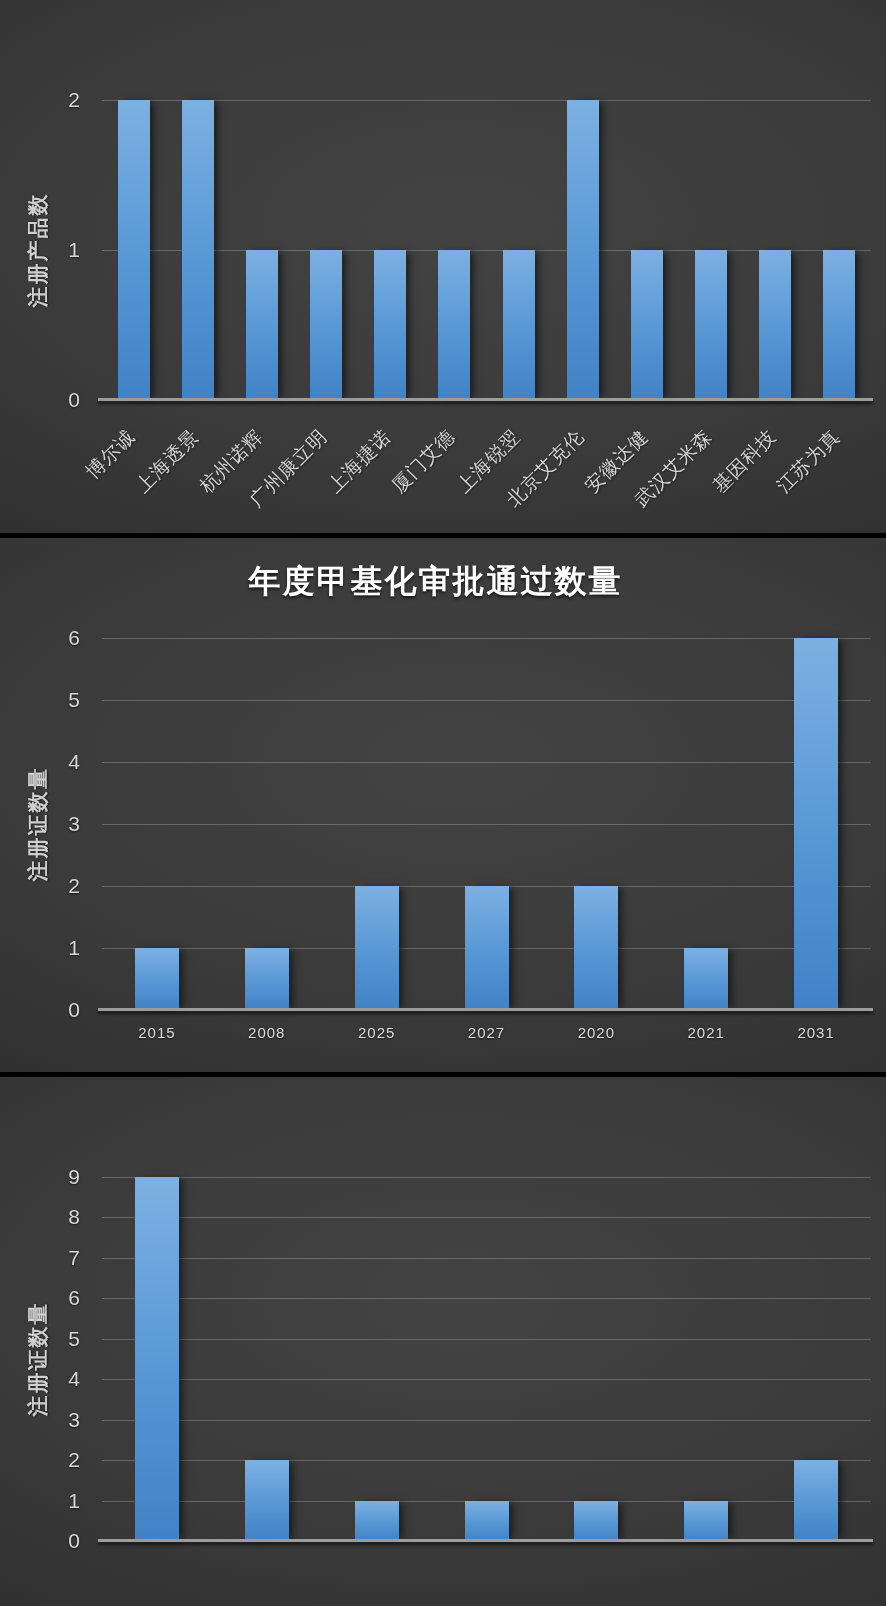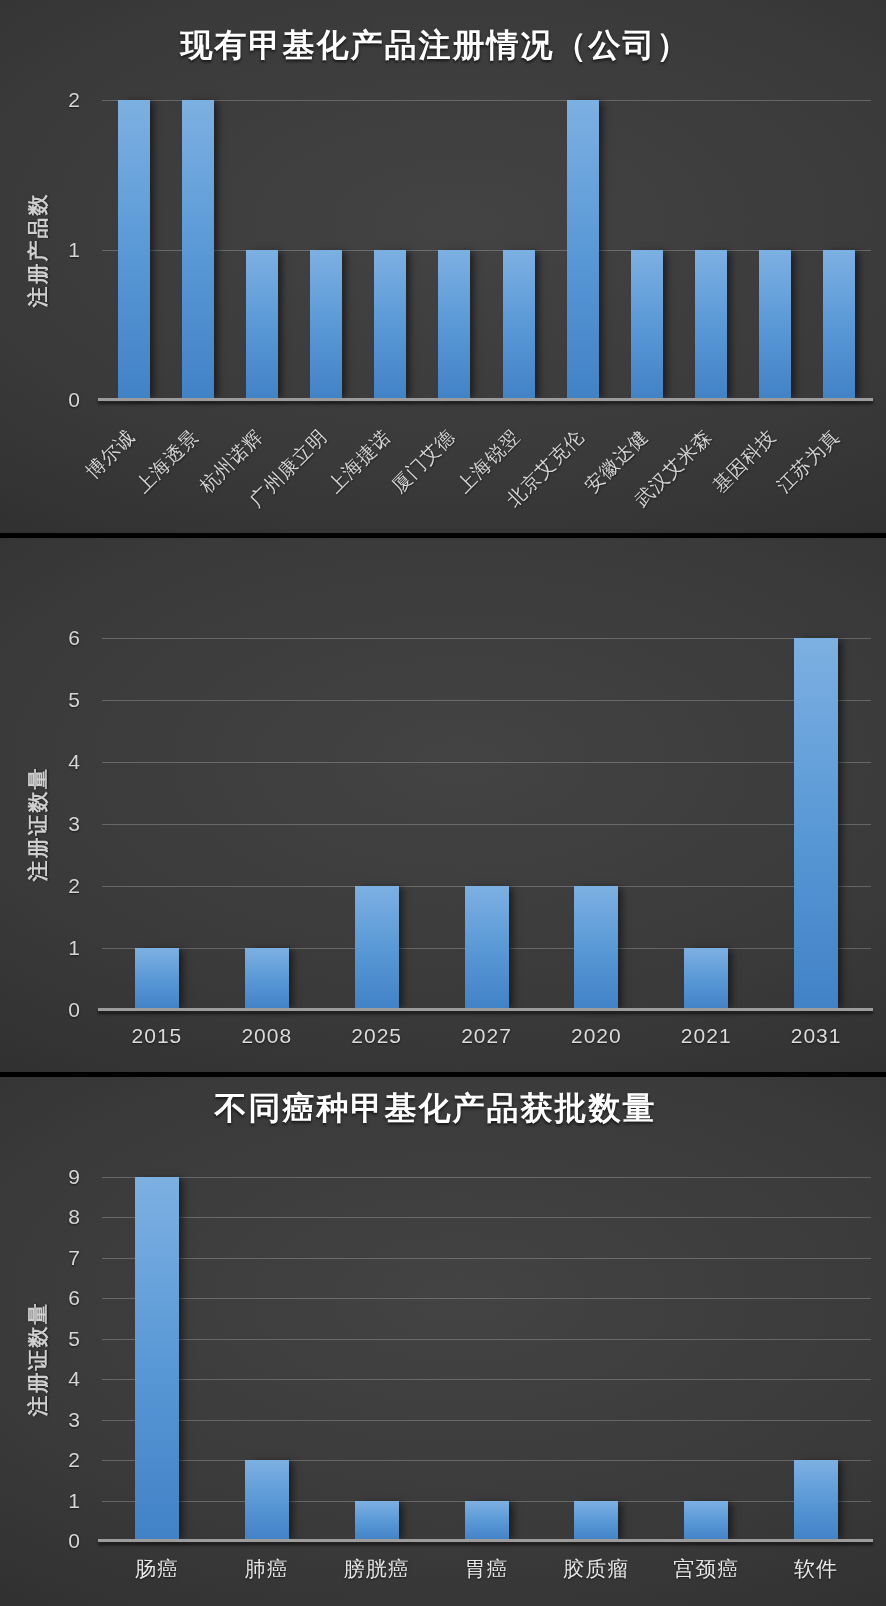--- a/index.html
+++ b/index.html
@@ -88,41 +88,40 @@
   .xlabels {
     position:absolute; left:102px; width:769px; display:flex; z-index:2;
   }
   .s1 .xlabels { top:400px; height:130px; }
   .s2 .xlabels { top:480px; height:32px; }
   .s3 .xlabels { top:472px; height:36px; }
   .xslot { flex:1; position:relative; text-align:center; }
 
   .s2 .xlabel, .s3 .xlabel {
     display:block; padding-top:6px;
-    color:#dcdcdc; font-size:21px; letter-spacing:1px;
+    color:#dcdcdc; font-size:15px; letter-spacing:1px;
     text-shadow:0 1px 2px rgba(0,0,0,0.6);
   }
   .s3 .xlabel { color:#e8e8e8; }
 
   .s1 .xlabel {
     position:absolute; right:50%; top:20px;
     transform:translateX(-2px) rotate(-45deg);
     transform-origin:100% 50%;
     white-space:nowrap;
     color:#d4d4d4; font-size:19px; letter-spacing:1px;
     text-shadow:0 1px 2px rgba(0,0,0,0.6);
   }
 </style>
 </head>
 <body>
 
 <div id="stage">
 
   <section class="chart-section s1">
-    <h2 class="chart-title">现有甲基化产品注册情况（公司）</h2>
     <div class="ytitle">
       <span>注册产品数</span>
     </div>
     <div class="yticks">
         <div class="ytick" style="top: 100%;">0</div>
         <div class="ytick" style="top: 50%;">1</div>
         <div class="ytick" style="top: 0%;">2</div>
       </div>
     <div class="plot-area">
       <div class="slots">
@@ -203,20 +202,21 @@
         </div>
         <div class="xslot">
           <span class="xlabel">江苏为真</span>
         </div>
       </div>
   </section>
 
   <div class="divider"></div>
 
   <section class="chart-section s2">
+    <h2 class="chart-title">年度甲基化审批通过数量</h2>
     <div class="ytitle">
       <span>注册证数量</span>
     </div>
     <div class="yticks">
         <div class="ytick" style="top: 100%;">0</div>
         <div class="ytick" style="top: 83.3333%;">1</div>
         <div class="ytick" style="top: 66.6667%;">2</div>
         <div class="ytick" style="top: 50%;">3</div>
         <div class="ytick" style="top: 33.3333%;">4</div>
         <div class="ytick" style="top: 16.6667%;">5</div>
@@ -275,21 +275,20 @@
         </div>
         <div class="xslot">
           <span class="xlabel">2031</span>
         </div>
       </div>
   </section>
 
   <div class="divider"></div>
 
   <section class="chart-section s3">
-    <h2 class="chart-title">不同癌种甲基化产品获批数量</h2>
     <div class="ytitle">
       <span>注册证数量</span>
     </div>
     <div class="yticks">
         <div class="ytick" style="top: 100%;">0</div>
         <div class="ytick" style="top: 88.8889%;">1</div>
         <div class="ytick" style="top: 77.7778%;">2</div>
         <div class="ytick" style="top: 66.6667%;">3</div>
         <div class="ytick" style="top: 55.5556%;">4</div>
         <div class="ytick" style="top: 44.4444%;">5</div>
@@ -326,38 +325,15 @@
     <div class="gridline" style="top: 88.8889%;"></div>
         <div class="gridline" style="top: 77.7778%;"></div>
         <div class="gridline" style="top: 66.6667%;"></div>
         <div class="gridline" style="top: 55.5556%;"></div>
         <div class="gridline" style="top: 44.4444%;"></div>
         <div class="gridline" style="top: 33.3333%;"></div>
         <div class="gridline" style="top: 22.2222%;"></div>
         <div class="gridline" style="top: 11.1111%;"></div>
         <div class="gridline" style="top: 0%;"></div>
       </div>
-    <div class="xlabels">
-        <div class="xslot">
-          <span class="xlabel">肠癌</span>
-        </div>
-        <div class="xslot">
-          <span class="xlabel">肺癌</span>
-        </div>
-        <div class="xslot">
-          <span class="xlabel">膀胱癌</span>
-        </div>
-        <div class="xslot">
-          <span class="xlabel">胃癌</span>
-        </div>
-        <div class="xslot">
-          <span class="xlabel">胶质瘤</span>
-        </div>
-        <div class="xslot">
-          <span class="xlabel">宫颈癌</span>
-        </div>
-        <div class="xslot">
-          <span class="xlabel">软件</span>
-        </div>
-      </div>
   </section>
 
 </div>
 
 </body></html>

